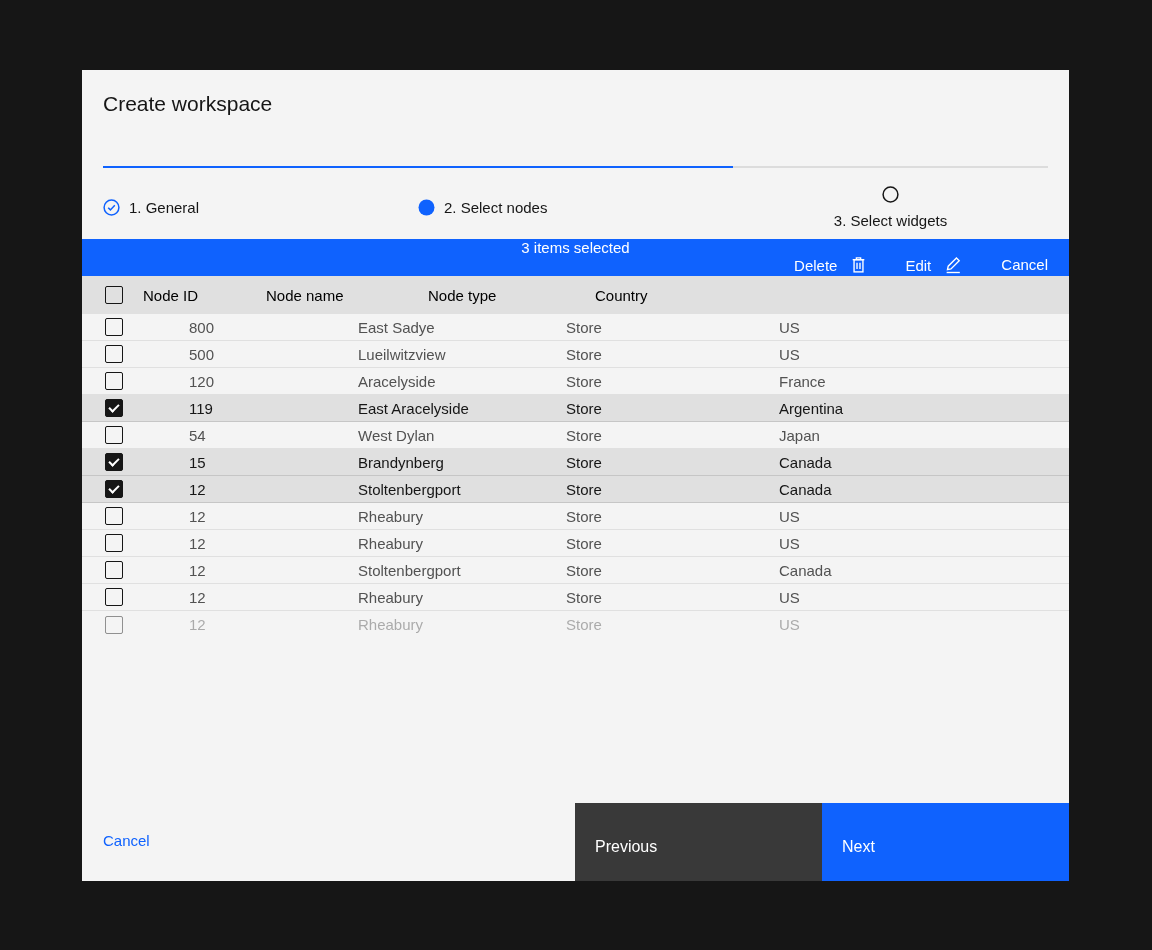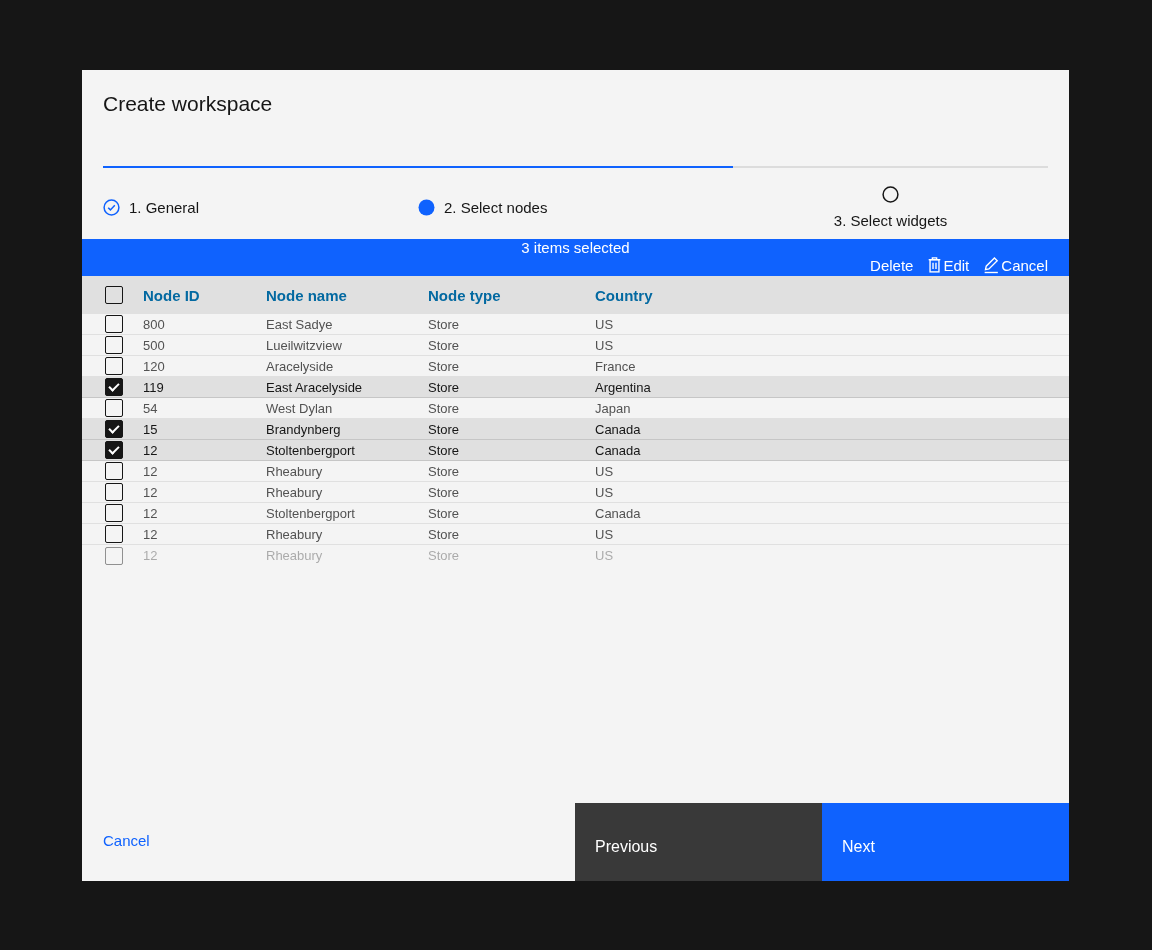--- a/index.html
+++ b/index.html
@@ -28,40 +28,40 @@
   .step.incomplete{border-top-color:#dcdcdc;flex-direction:column;}
   .step .step-icon{width:17px;height:17px;flex:0 0 17px;display:block;}
   .step .step-label{font-size:15px;color:#161616;}
   
   .batch-bar{
     position:absolute;left:0;top:169px;width:987px;height:37px;
     background:#0f62fe;display:flex;align-items:center;
     padding:0 21px;box-sizing:border-box;color:#fff;flex-direction:column;
   }
   .batch-summary{font-size:15px;color:#fff;}
-  .batch-actions{margin-left:auto;display:flex;align-items:flex-end;}
+  .batch-actions{margin-left:auto;display:flex;align-items:flex-start;gap:38px;}
   .batch-action{
     background:none;border:none;color:#fff;font-size:15px;
     font-family:inherit;display:flex;align-items:center;gap:13px;
     cursor:pointer;padding:0;
   }
   .batch-action svg{display:block;}
   
   .data-table{position:absolute;left:0;top:206px;width:987px;}
   .trow{
     display:grid;grid-template-columns:38px 123px 162px 167px 1fr;
     align-items:center;
     padding-left:23px;padding-right:21px;box-sizing:border-box;
   }
   .thead{
-    height:38px;background:#e0e0e0;font-weight:700;font-size:15px;color:#0369a1;
+    height:38px;background:#e0e0e0;font-weight:400;font-size:15px;color:#000000;
   }
   .row{
-    height:21px;background:#f4f4f4;border-bottom:1px solid #e0e0e0;
-    font-size:13px;color:#525252;
+    height:27px;background:#f4f4f4;border-bottom:1px solid #e0e0e0;
+    font-size:15px;color:#525252;gap:46px;
   }
   .row.selected{
     background:#e0e0e0;border-bottom:1px solid #c6c6c6;color:#161616;
   }
   .row.faded{border-bottom:none;}
   .row.faded > *{opacity:.45;}
   .checkbox{
     width:18px;height:18px;box-sizing:border-box;border:1.7px solid #161616;
     border-radius:2px;display:inline-block;position:relative;cursor:pointer;
     background:transparent;

